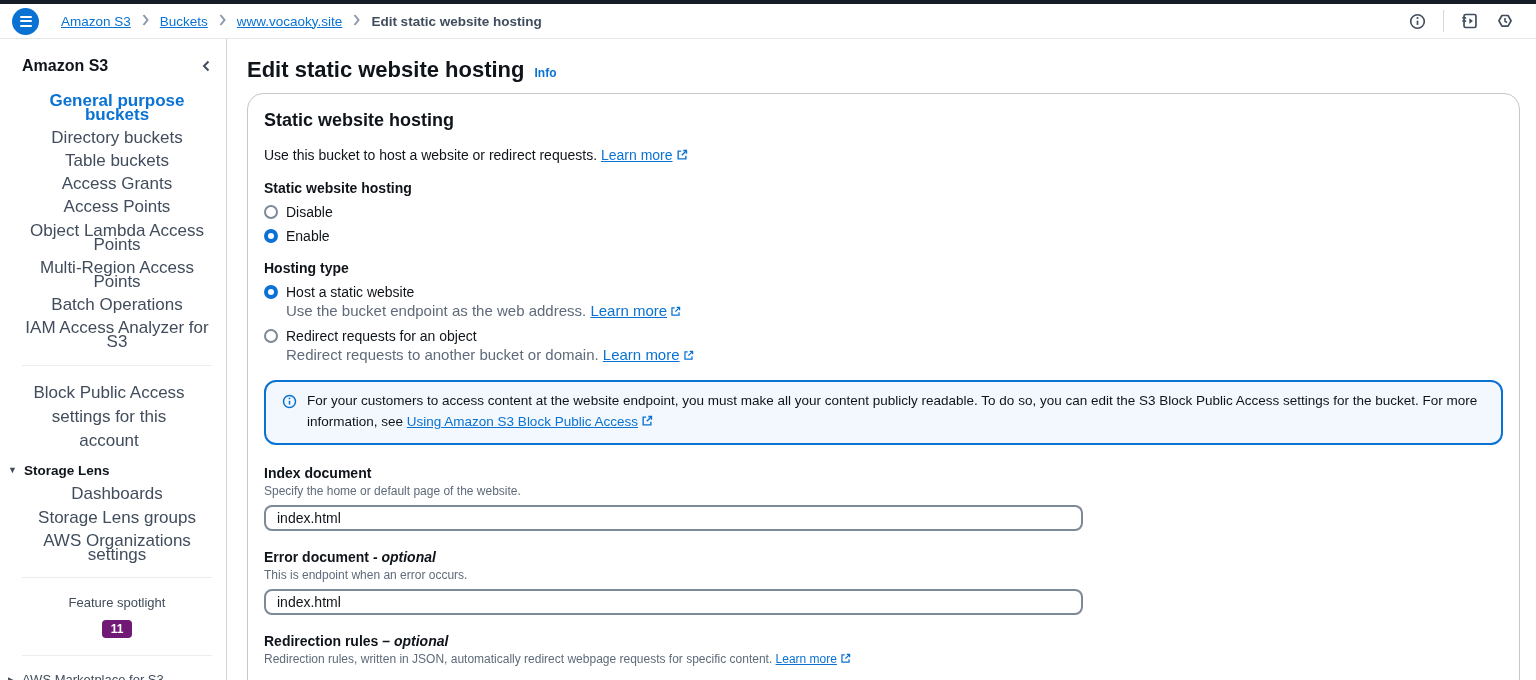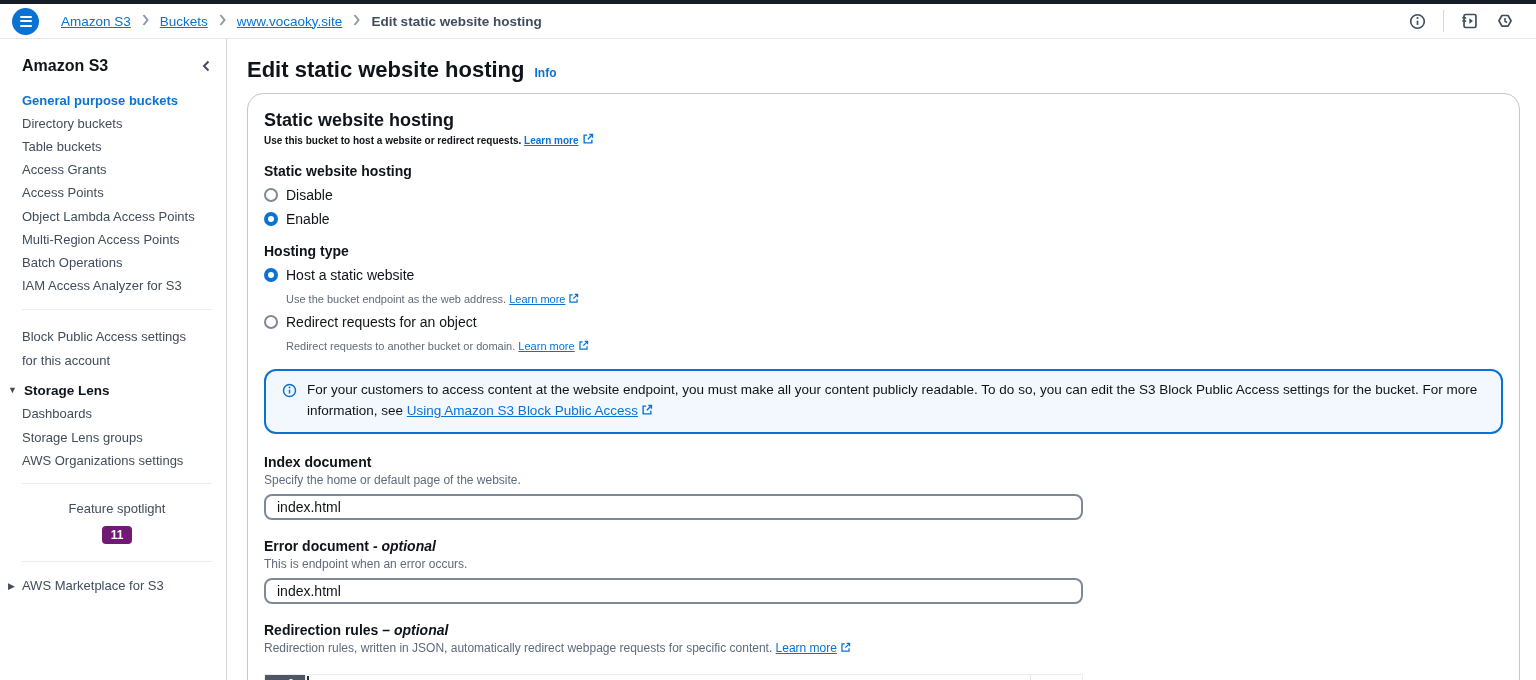--- a/index.html
+++ b/index.html
@@ -20,44 +20,44 @@
   .topbar-right { margin-left:auto; display:flex; align-items:center; gap:17px; }
   .tb-icon { cursor:pointer; display:flex; align-items:center; }
   .tb-divider { width:1px; height:22px; background:#d5d9d9; }
   
   .layout { display:flex; height:641px; }
   .sidebar { width:227px; flex-shrink:0; border-right:1px solid #d1d5da; padding-top:18px; overflow:hidden; }
   .sb-header { display:flex; justify-content:space-between; align-items:center; padding:0 14px 0 22px; }
   .sb-title { font-size:16px; font-weight:700; }
   .sb-collapse { cursor:pointer; display:flex; }
   .sb-items { margin-top:14px; }
-  .sb-item { font-size:13px; color:#414d5c; padding:4.6px 14px 4.6px 22px; line-height:14px; cursor:pointer; }
+  .sb-item { font-size:17px; color:#414d5c; padding:4.6px 14px 4.6px 22px; line-height:14px; cursor:pointer;text-align:center; }
   .sb-item.active { color:#0972d3; font-weight:700; }
   .sb-item.wrap { line-height:24px; }
   .sb-divider { height:1px; background:#eaeded; margin:11px 14px 11px 22px; }
   .sb-section { display:flex; align-items:center; gap:7px; padding:5px 14px 5px 8px; font-weight:700; font-size:13.5px; cursor:pointer; }
   .tri { font-size:9px; color:#414d5c; }
   .spotlight-row { display:flex; align-items:center; gap:10px; padding:6px 14px 6px 22px; font-size:13px; color:#414d5c; cursor:pointer;flex-direction:column; }
   .badge { background:#701a75; color:#fff; border-radius:4px; font-size:12px; font-weight:700; padding:0 9px; height:18px; line-height:18px; }
   
   .main { flex:1; padding:18px 16px 0 20px; overflow:hidden; }
   .page-title-row { display:flex; align-items:baseline; gap:10px; margin-bottom:10px; }
   .page-title { font-size:22px; font-weight:700; }
   .info-link { color:#0972d3; font-size:12px; font-weight:700; cursor:pointer; }
   .card { border:1px solid #c6c6cd; border-radius:16px; padding:16px 16px 20px; background:#fff; }
   .card-title { font-size:18px; font-weight:700; }
-  .card-desc { font-size:10px; margin-top:2px;font-weight:bold; }
+  .card-desc { font-size:14px; margin-top:16px; }
   .link { color:#0972d3; text-decoration:underline; cursor:pointer; }
   .ext-icon { display:inline-block; vertical-align:-1px; margin-left:3px; }
   .field-label { font-size:14px; font-weight:700; margin-top:16px; }
   .optional { font-style:italic; }
   .radio-row { display:flex; align-items:center; gap:8px; margin-top:8px; font-size:14px; cursor:pointer; }
   .radio { width:14px; height:14px; border-radius:50%; border:2px solid #7d8998; background:#fff; flex-shrink:0; }
   .radio.checked { border:4.5px solid #0972d3; }
-  .radio-desc { font-size:11px; color:#5f6b7a; margin:10px 0 0 22px; }
+  .radio-desc { font-size:15px; color:#5f6b7a; margin:2px 0 0 22px; }
   .alert { display:flex; gap:10px; border:2px solid #0972d3; background:#f2f8fd; border-radius:12px; padding:9px 16px; margin-top:16px; font-size:13.5px; line-height:1.55; }
   .alert-icon { margin-top:3px; flex-shrink:0; }
   .small-desc { font-size:12px; color:#5f6b7a; margin-top:3px; }
   .text-input { display:block; width:819px; height:26px; border:2px solid #7d8998; border-radius:8px; padding:0 11px; font-size:14px; color:#0f141a; margin-top:7px; font-family:"Liberation Sans", sans-serif; background:#fff; }
   
   .editor { width:819px; height:130px; background:#fafafa; margin-top:18px; display:flex; border:1px solid #ebebf0; cursor:text; }
   .gutter { width:41px; background:#f2f2f7; border-right:1px solid #e9e9ef; flex-shrink:0; }
   .gutter-active { height:19px; background:#4d5766; color:#fff; font-family:"DejaVu Sans Mono", monospace; font-size:12px; text-align:right; padding-right:10px; line-height:19px; }
   .editor-content { flex:1; position:relative; }
   .active-line { height:19px; border-bottom:1px solid #e3e3e8; background:#fdfdfd; }

